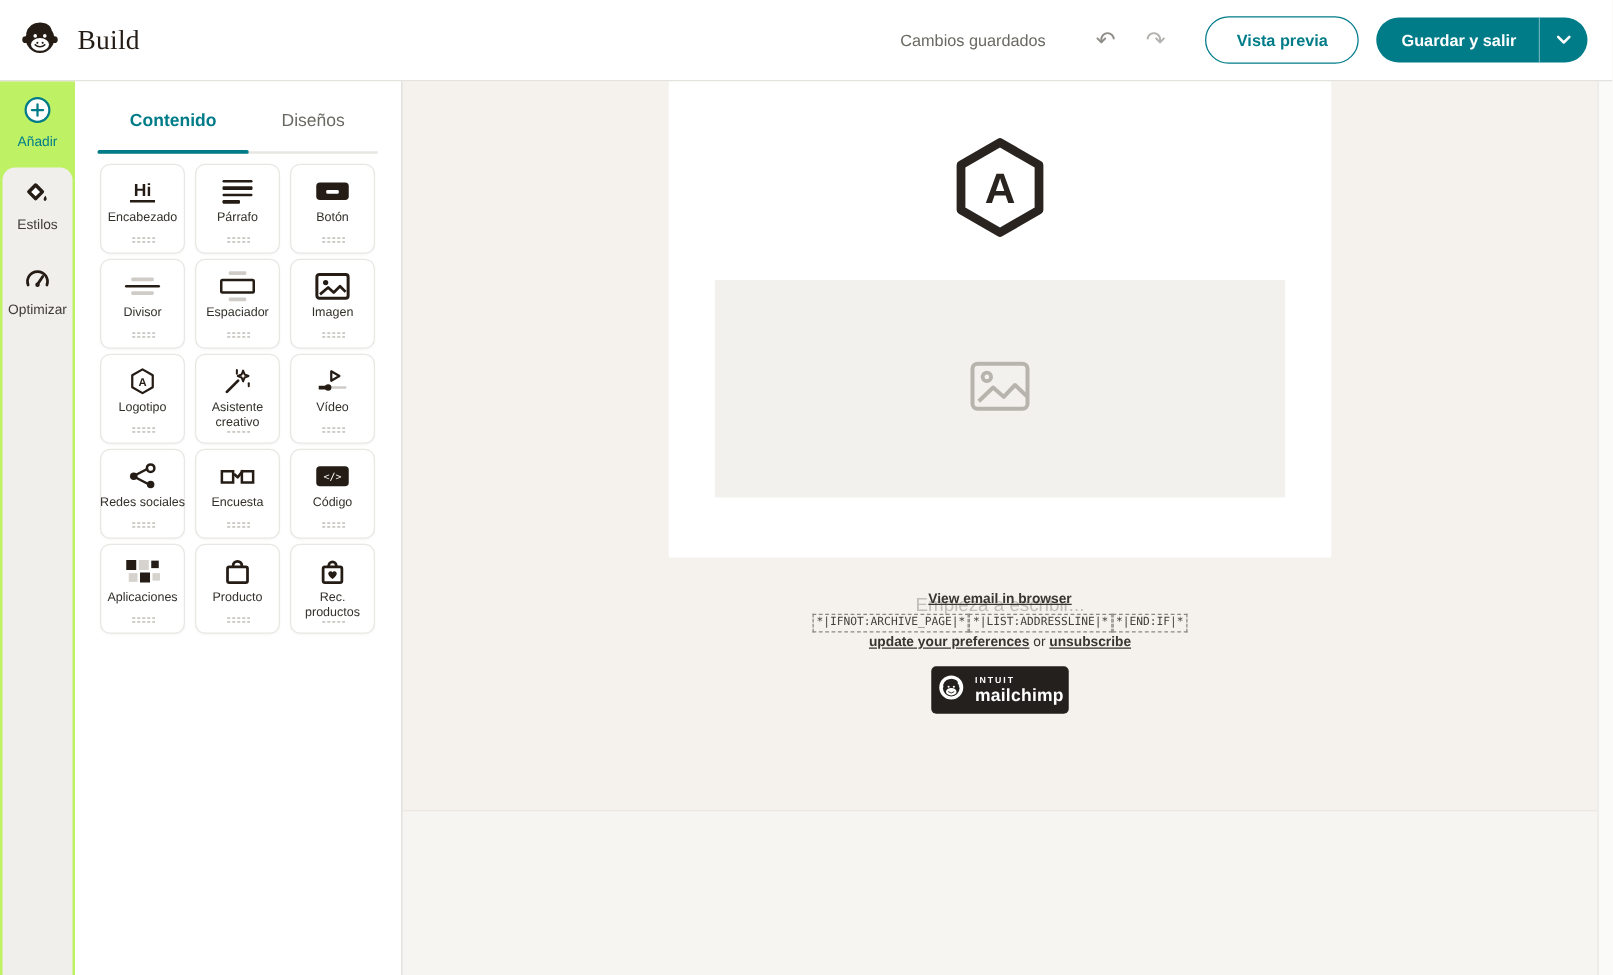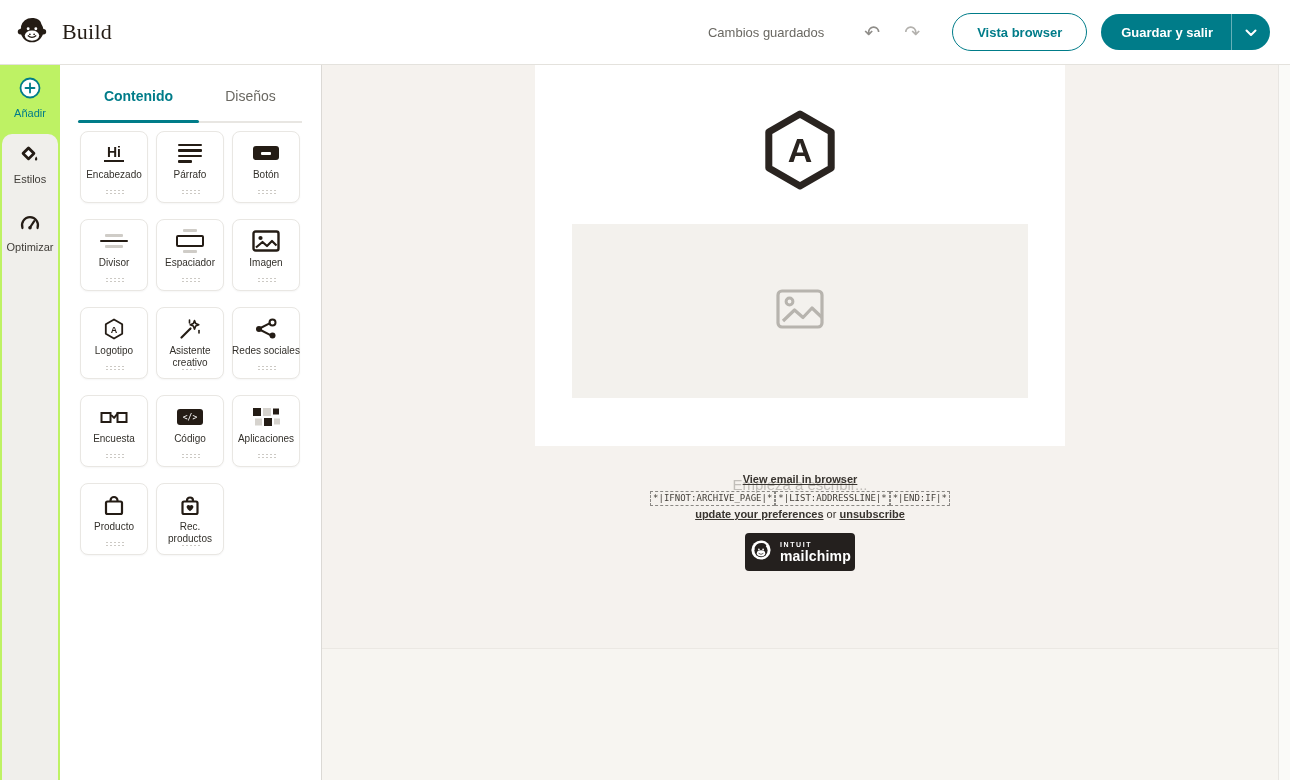--- a/index.html
+++ b/index.html
@@ -42,21 +42,21 @@
   
   .panel{position:absolute;left:60px;top:64px;width:261px;height:716px;background:#fff;
          border-right:1px solid #dbd9d5;z-index:10;}
   .tab{position:absolute;top:24px;font-size:14px;font-weight:700;cursor:pointer;text-align:center;}
   .tab-active{left:18px;width:121px;color:#007c89;}
   .tab-inactive{left:139px;width:103px;color:#6a6862;font-weight:400;}
   .tab-track{position:absolute;left:18px;top:57px;width:224px;height:2px;background:#e8e6e2;}
   .tab-underline{position:absolute;left:18px;top:56px;width:121px;height:3px;background:#007c89;border-radius:2px;}
 
   .grid{position:absolute;left:20px;top:67px;width:220px;display:grid;
-        grid-template-columns:repeat(3,68px);grid-auto-rows:72px;gap:16px 8px;}
+        grid-template-columns:repeat(3,68px);grid-auto-rows:72px;gap:4px 8px;}
   .block-card{background:#fff;border:1px solid #e9e7e3;border-radius:8px;
               box-shadow:0 1px 2px rgba(0,0,0,.04);display:flex;flex-direction:column;
               align-items:center;padding:9px 0 7px;box-sizing:border-box;cursor:grab;}
   .block-icon{height:24px;display:flex;align-items:center;justify-content:center;}
   .block-label{margin-top:4px;font-size:10px;line-height:1.15;color:#33302b;text-align:center;}
   .block-label.two-line{max-width:52px;}
   .block-label.nowrap{white-space:nowrap;}
   .drag-dots{margin-top:auto;width:19px;height:6px;
              background-image:radial-gradient(#ccc9c4 1px,transparent 1.01px);
              background-size:4px 3px;background-position:0 0;}
@@ -123,21 +123,21 @@
         </svg>
       </span>
       <span class="app-title">Build</span>
     </div>
 
     <div class="header-right">
       <span class="status-text">Cambios guardados</span>
       <span class="undo">↶</span>
       <span class="redo">↷</span>
       <div class="btn-outline">
-        <span>Vista browser</span>
+        <span>Vista previa</span>
       </div>
       <div class="btn-save-group">
         <div class="btn-save-main">
           <span>Guardar y salir</span>
         </div>
         <div class="btn-save-divider"></div>
         <div class="btn-save-caret">
           <span>
             <svg width="12" height="8" viewBox="0 0 12 8">
                 <path d="M1.5 1.5 L6 6 L10.5 1.5" stroke="#fff" stroke-width="2" fill="none" stroke-linecap="round" stroke-linejoin="round"></path>
@@ -280,20 +280,32 @@
             <path d="M3.5 20.5 L12.5 11.5" stroke="#241c15" stroke-width="2.2" stroke-linecap="round"></path>
             <path d="M16.5 3.5 l1.2 3.1 3.1 1.2 -3.1 1.2 -1.2 3.1 -1.2 -3.1 -3.1 -1.2 3.1 -1.2 z" fill="none" stroke="#241c15" stroke-width="1.6" stroke-linejoin="round"></path>
             <line x1="11.5" y1="3" x2="11.5" y2="6" stroke="#241c15" stroke-width="1.6" stroke-linecap="round"></line>
             <line x1="21" y1="13.5" x2="21" y2="16" stroke="#241c15" stroke-width="1.6" stroke-linecap="round"></line>
           </svg>
         </span>
         <span class="block-label two-line">Asistente creativo</span>
         <span class="drag-dots"></span>
       </div>
 
+      <div class="block-card">
+        <span class="block-icon">
+          <svg width="26" height="22" viewBox="0 0 26 22">
+            <path d="M12 3 L18.5 6.8 L12 10.6 Z" fill="none" stroke="#241c15" stroke-width="1.8" stroke-linejoin="round"></path>
+            <line x1="2" y1="16" x2="24" y2="16" stroke="#cfccc7" stroke-width="2"></line>
+            <line x1="2" y1="16" x2="9" y2="16" stroke="#241c15" stroke-width="3"></line>
+            <circle cx="9.5" cy="16" r="2.6" fill="#241c15"></circle>
+          </svg>
+        </span>
+        <span class="block-label">Vídeo</span>
+        <span class="drag-dots"></span>
+      </div>
 
       <div class="block-card">
         <span class="block-icon">
           <svg width="24" height="22" viewBox="0 0 24 22">
             <line x1="6.5" y1="10" x2="16.5" y2="4.8" stroke="#241c15" stroke-width="2"></line>
             <line x1="6.5" y1="12" x2="16.5" y2="17.2" stroke="#241c15" stroke-width="2"></line>
             <circle cx="5" cy="11" r="3" fill="#241c15"></circle>
             <circle cx="18.5" cy="4.5" r="3" fill="none" stroke="#241c15" stroke-width="2"></circle>
             <circle cx="18.5" cy="17.5" r="3" fill="#241c15"></circle>
           </svg>

